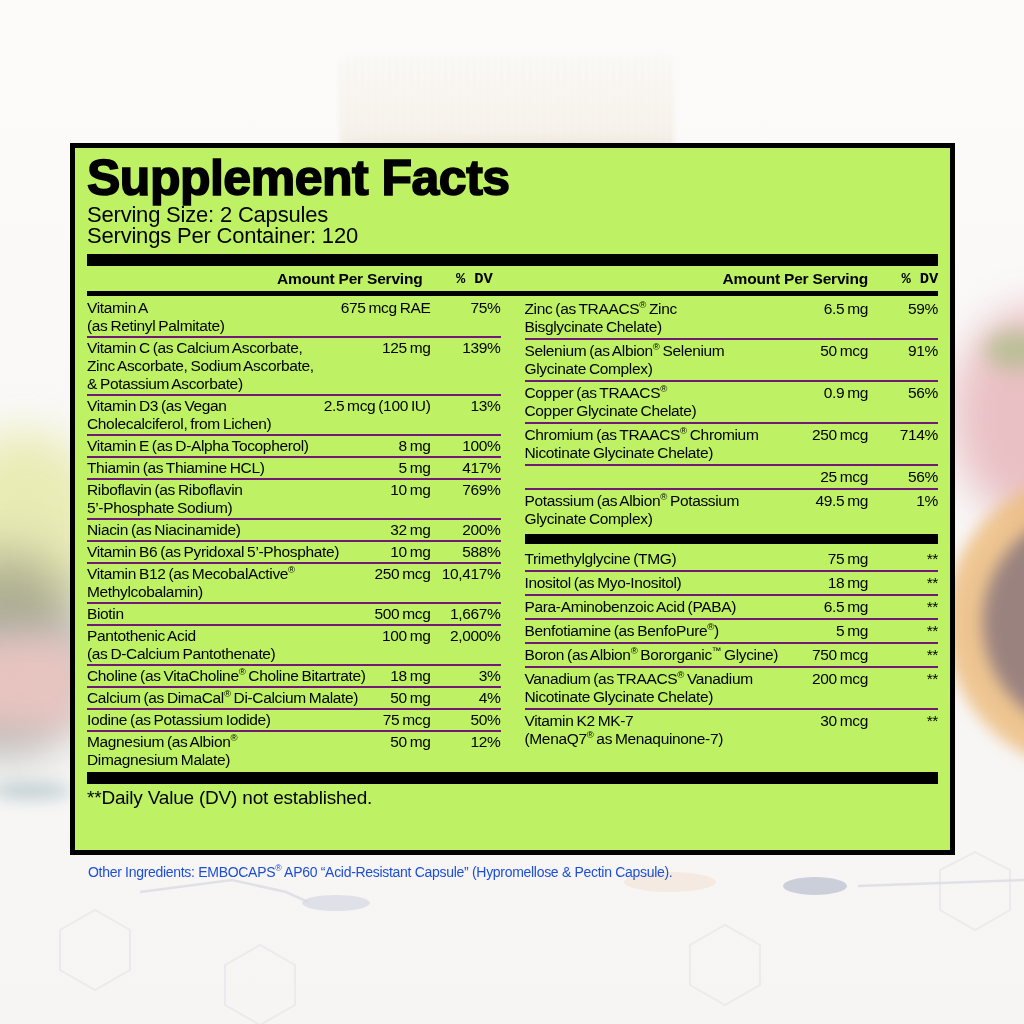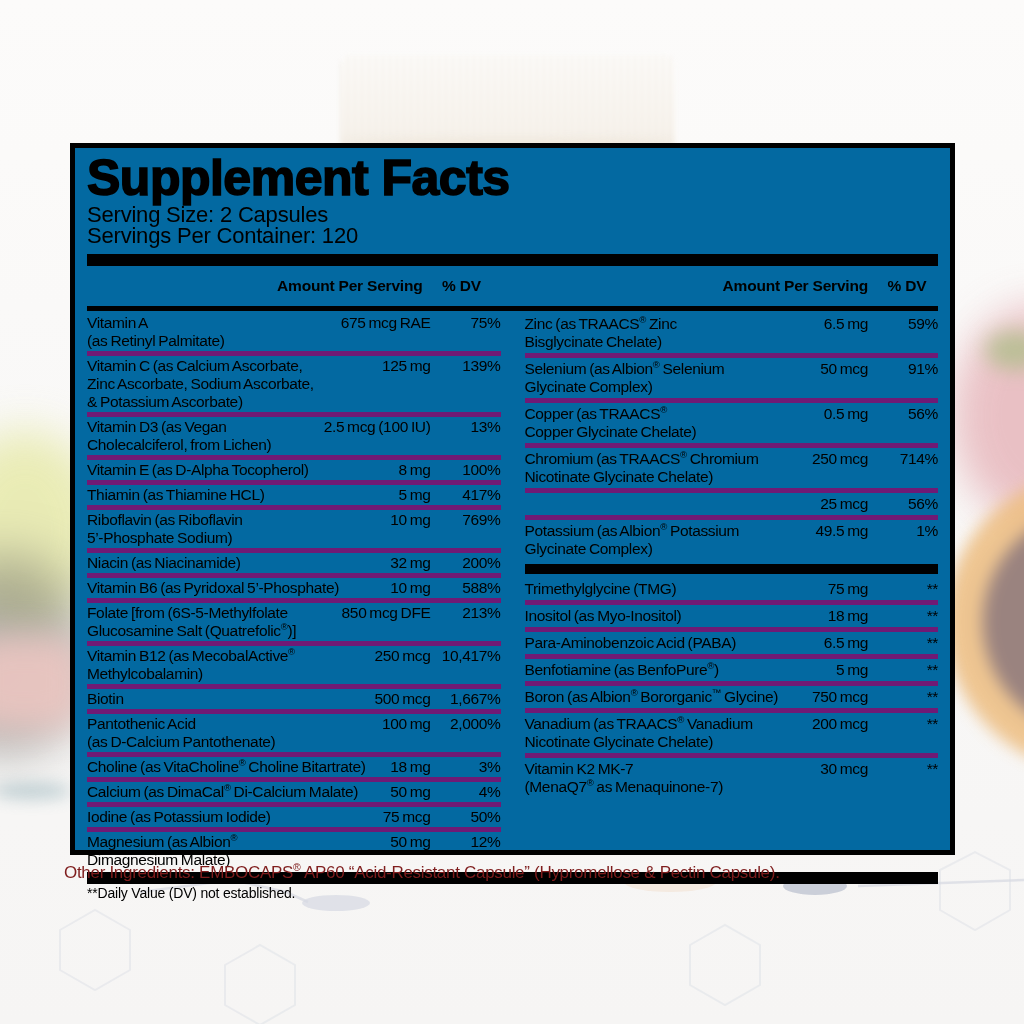--- a/index.html
+++ b/index.html
@@ -28,48 +28,48 @@
     background:#e7b7bc;filter:blur(20px);opacity:.85;}
   .blob-green-right{left:985px;top:330px;width:60px;height:40px;border-radius:50%;
     background:#a9bd84;filter:blur(10px);opacity:.7;}
   .grapefruit{left:945px;top:472px;width:300px;height:300px;border-radius:50%;
     background:radial-gradient(circle,#8a6f6b 0 52%,#edbd80 54% 70%,rgba(237,189,128,0) 72%);
     filter:blur(8px);opacity:.85;}
   .mol-svg{left:0;top:840px;}
 
   
   .panel{position:absolute;z-index:2;left:70px;top:143px;width:885px;height:712px;
-    box-sizing:border-box;background:#0369a1;border:5px solid #000;padding:4px 12px 0 12px;}
+    box-sizing:border-box;background:#bef264;border:5px solid #000;padding:4px 12px 0 12px;}
   .title{font-size:50px;line-height:52px;font-weight:bold;letter-spacing:-.5px;
     -webkit-text-stroke:1.6px #000;margin:0;}
   .serving{font-size:22px;line-height:21px;letter-spacing:-.2px;}
   .bar-thick{height:12px;background:#000;}
   .bar-top{margin-top:8px;}
   .bar-med{height:5px;background:#000;}
-  .hdr{display:flex;gap:40px;height:40px;align-items:center;font-weight:bold;
+  .hdr{display:flex;gap:40px;height:25px;align-items:center;font-weight:bold;
     font-size:15.5px;letter-spacing:-.2px;}
   .hdr-half{flex:1;display:flex;justify-content:flex-end;}
   .hdr-amt{padding-right:8px;}
-  .hdr-dv{width:62px;text-align:center;}
+  .hdr-dv{width:62px;text-align:right;font-family:Liberation Mono, monospace;}
   .cols{display:flex;gap:24px;margin-top:2px;align-items:flex-start;}
   .col{flex:1;min-width:0;}
-  .row{display:flex;align-items:flex-start;padding:1px 0;border-bottom:5px solid #701a75;
+  .row{display:flex;align-items:flex-start;padding:1px 0;border-bottom:2px solid #701a75;
     font-size:15.5px;line-height:18px;letter-spacing:-.35px;word-spacing:-1px;}
   .col-right .row{padding:2px 0;}
   .rowset .row:last-child{border-bottom:none;justify-content:space-between;}
   .rname{white-space:nowrap;}
   .ramt{flex:1;text-align:right;white-space:nowrap;padding-right:8px;}
   .rdv{width:62px;text-align:right;white-space:nowrap;flex:none;}
   sup{font-size:62%;line-height:0;}
   .bar-mid{height:10px;background:#000;margin:4px 0;}
   .bar-bottom{margin-top:2px;}
-  .footnote{font-size:14px;line-height:18px;letter-spacing:-.2px;}
-
-  .other-ing{position:absolute;z-index:2;left:64px;top:861px;width:900px;
-    font-size:17px;letter-spacing:-.3px;color:#7f1d1d;line-height:23px;}
+  .footnote{font-size:19px;line-height:18px;letter-spacing:-.2px;margin-top:5px;}
+
+  .other-ing{position:absolute;z-index:2;left:88px;top:861px;width:900px;
+    font-size:14px;letter-spacing:-.3px;color:#1d4ed8;line-height:23px;}
 </style>
 </head>
 <body>
 
 <div class="stage">
 
   <div class="bg-shape cap"></div>
   <div class="bg-shape cap-shadow"></div>
   <div class="bg-shape blob-yellow"></div>
   <div class="bg-shape blob-dark"></div>
@@ -150,25 +150,20 @@
             <div class="rname">Niacin (as Niacinamide)</div>
             <div class="ramt">32 mg</div>
             <div class="rdv">200%</div>
           </div>
           <div class="row">
             <div class="rname">Vitamin B6 (as Pyridoxal 5’-Phosphate)</div>
             <div class="ramt">10 mg</div>
             <div class="rdv">588%</div>
           </div>
           <div class="row">
-            <div class="rname">Folate [from (6S-5-Methylfolate<br>Glucosamine Salt (Quatrefolic<sup>®</sup>)]</div>
-            <div class="ramt">850 mcg DFE</div>
-            <div class="rdv">213%</div>
-          </div>
-          <div class="row">
             <div class="rname">Vitamin B12 (as MecobalActive<sup>®</sup><br>Methylcobalamin)</div>
             <div class="ramt">250 mcg</div>
             <div class="rdv">10,417%</div>
           </div>
           <div class="row">
             <div class="rname">Biotin</div>
             <div class="ramt">500 mcg</div>
             <div class="rdv">1,667%</div>
           </div>
           <div class="row">
@@ -204,21 +199,21 @@
               <div class="ramt">6.5 mg</div>
               <div class="rdv">59%</div>
             </div>
             <div class="row">
               <div class="rname">Selenium (as Albion<sup>®</sup> Selenium<br>Glycinate Complex)</div>
               <div class="ramt">50 mcg</div>
               <div class="rdv">91%</div>
             </div>
             <div class="row">
               <div class="rname">Copper (as TRAACS<sup>®</sup><br>Copper Glycinate Chelate)</div>
-              <div class="ramt">0.5 mg</div>
+              <div class="ramt">0.9 mg</div>
               <div class="rdv">56%</div>
             </div>
             <div class="row">
               <div class="rname">Chromium (as TRAACS<sup>®</sup> Chromium<br>Nicotinate Glycinate Chelate)</div>
               <div class="ramt">250 mcg</div>
               <div class="rdv">714%</div>
             </div>
             <div class="row">
               <div class="ramt">25 mcg</div>
               <div class="rdv">56%</div>

